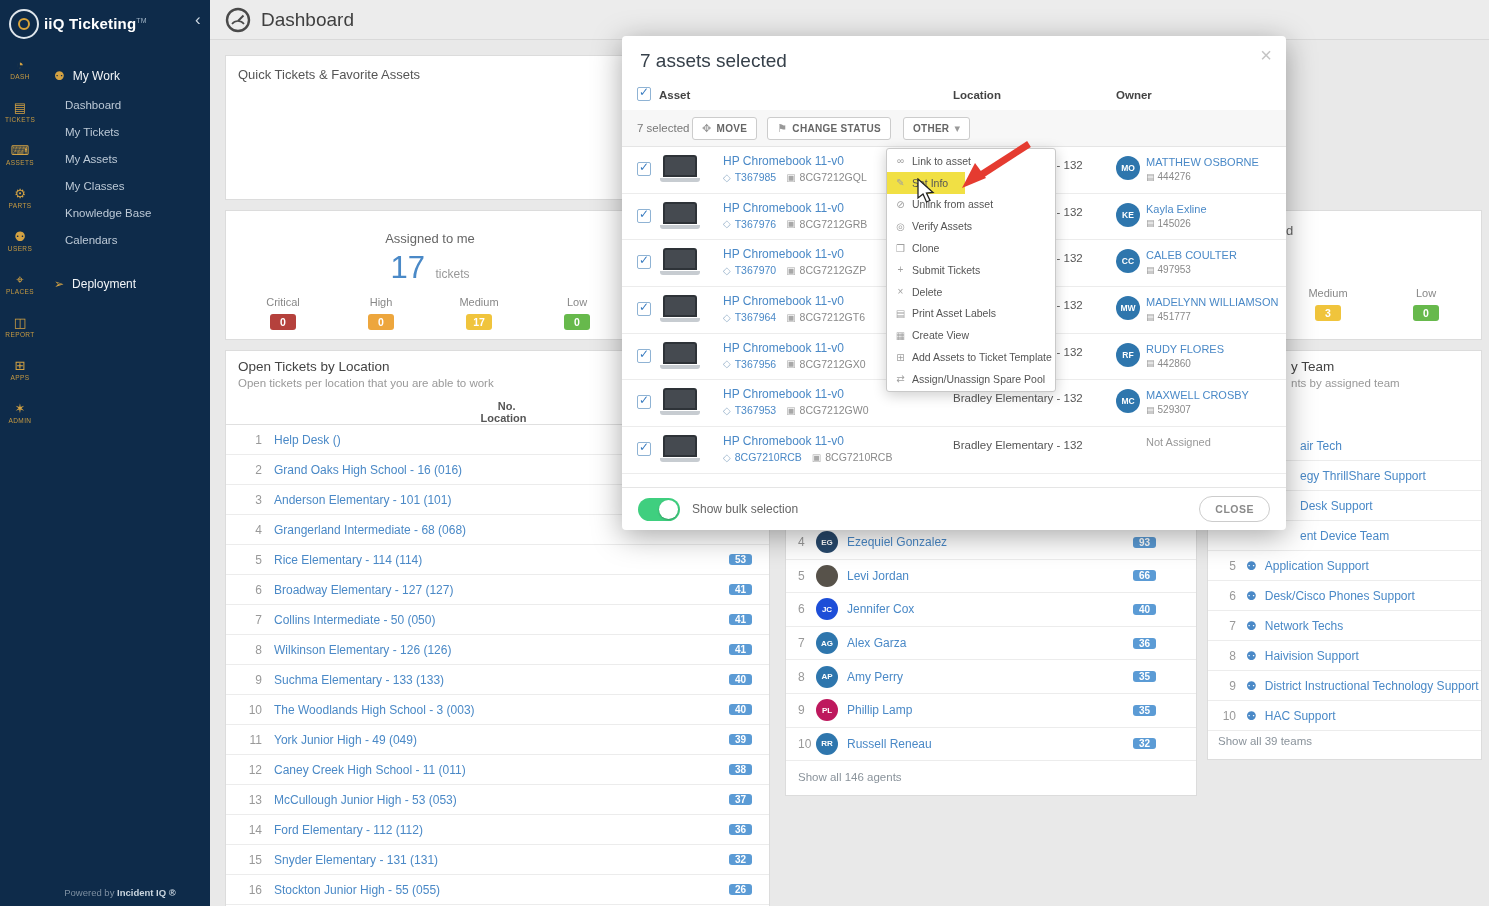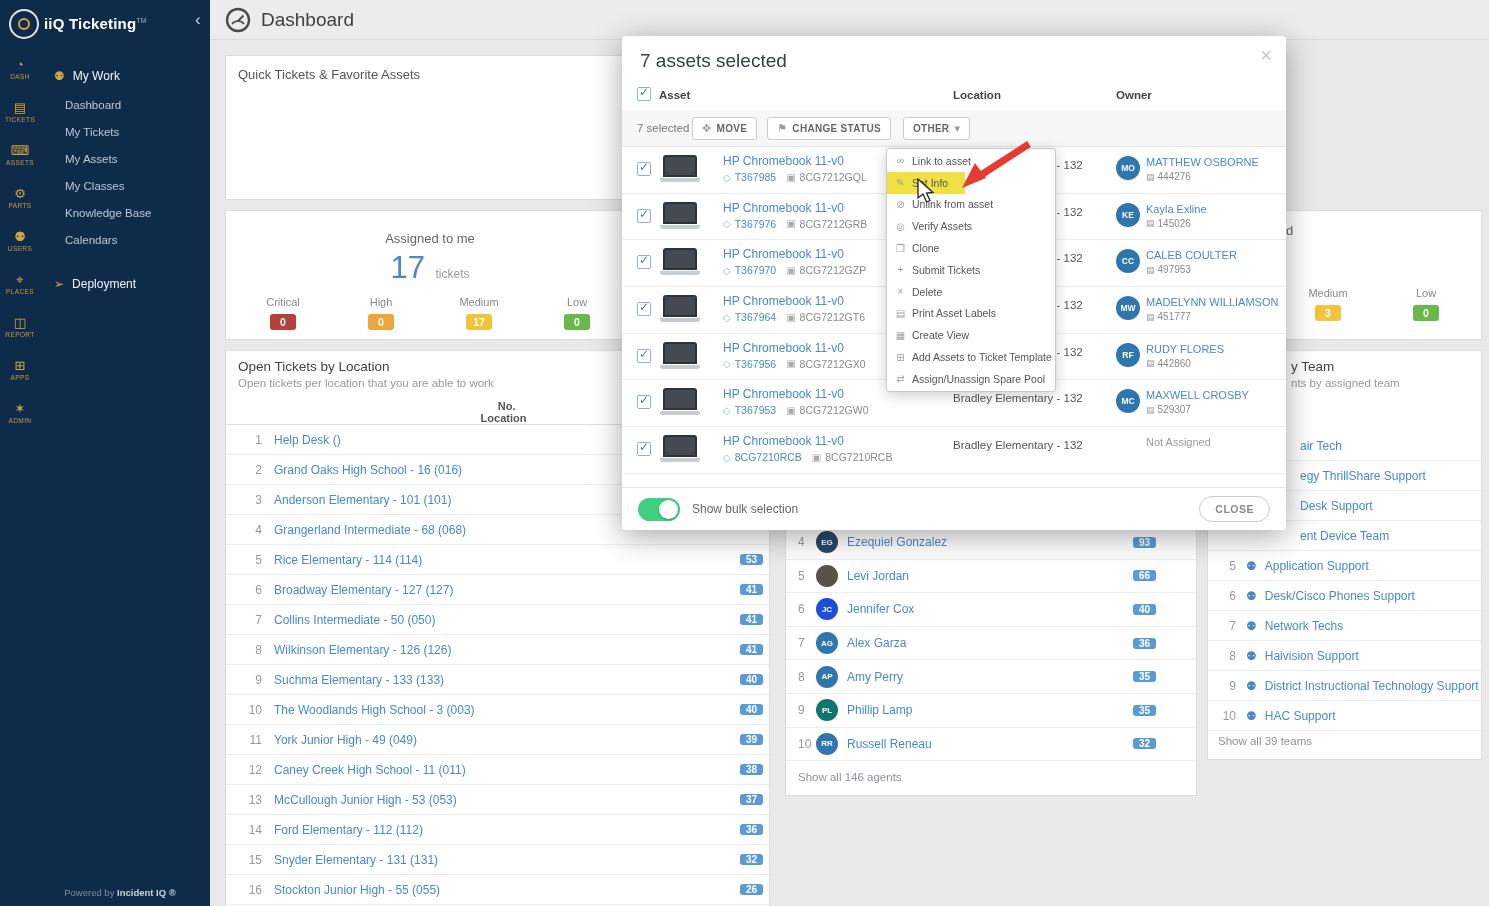--- a/index.html
+++ b/index.html
@@ -50,21 +50,21 @@
   .locations{left:225px;top:350px;width:545px;height:600px;}
   .loc-title{font-size:13.5px;color:#444;padding:8px 0 0 12px;}
   .loc-sub{font-size:11.5px;color:#999;padding:3px 0 11px 12px;}
   .loc-head{display:flex;align-items:center;border-bottom:1px solid #e0e0e0;height:24px;font-size:11px;font-weight:bold;color:#555;flex-direction:column;}
   .h-no{width:26px;text-align:right;margin-left:10px;}
   .h-loc{margin-left:12px;}
   .lrow{display:flex;align-items:center;height:29px;border-bottom:1px solid #ececec;font-size:12px;}
   .lrow .no{width:26px;text-align:right;color:#999;margin-left:10px;}
   .lrow .loc{margin-left:12px;color:#4a89c7;cursor:pointer;flex:1;white-space:nowrap;}
   .count-badge{background:#5b9bd5;color:#fff;font-size:10px;font-weight:bold;padding:0 6px;border-radius:3px;min-width:10px;text-align:center;}
-  .lrow .count-badge{margin-right:6px;}
+  .lrow .count-badge{margin-right:17px;}
 
   .agents{left:785px;top:210px;width:412px;height:586px;}
   .agent-rows{position:absolute;left:0;top:315px;right:0;}
   .arow{display:flex;align-items:center;height:32.6px;border-bottom:1px solid #ececec;font-size:12px;padding:0 12px;}
   .arow .no{width:18px;color:#999;}
   .avatar{width:22px;height:22px;border-radius:50%;background:#2e76ad;color:#fff;font-size:8px;font-weight:bold;display:flex;align-items:center;justify-content:center;margin-right:9px;flex:none;}
   .arow .name{color:#4a89c7;flex:1;cursor:pointer;}
   .arow .count-badge{margin-right:28px;}
   .show-all{position:absolute;font-size:11.5px;color:#8a939b;cursor:pointer;}
   .agents .show-all{left:12px;top:560px;}
@@ -412,21 +412,21 @@
 
         <div class="arow">
           <span class="no">8</span>
           <span class="avatar" style="background: rgb(46, 118, 173);">AP</span>
           <span class="name">Amy Perry</span>
           <span class="count-badge">35</span>
         </div>
 
         <div class="arow">
           <span class="no">9</span>
-          <span class="avatar" style="background: #0f766e;">PL</span>
+          <span class="avatar" style="background: #be185d;">PL</span>
           <span class="name">Phillip Lamp</span>
           <span class="count-badge">35</span>
         </div>
 
         <div class="arow">
           <span class="no">10</span>
           <span class="avatar" style="background: rgb(46, 118, 173);">RR</span>
           <span class="name">Russell Reneau</span>
           <span class="count-badge">32</span>
         </div>

